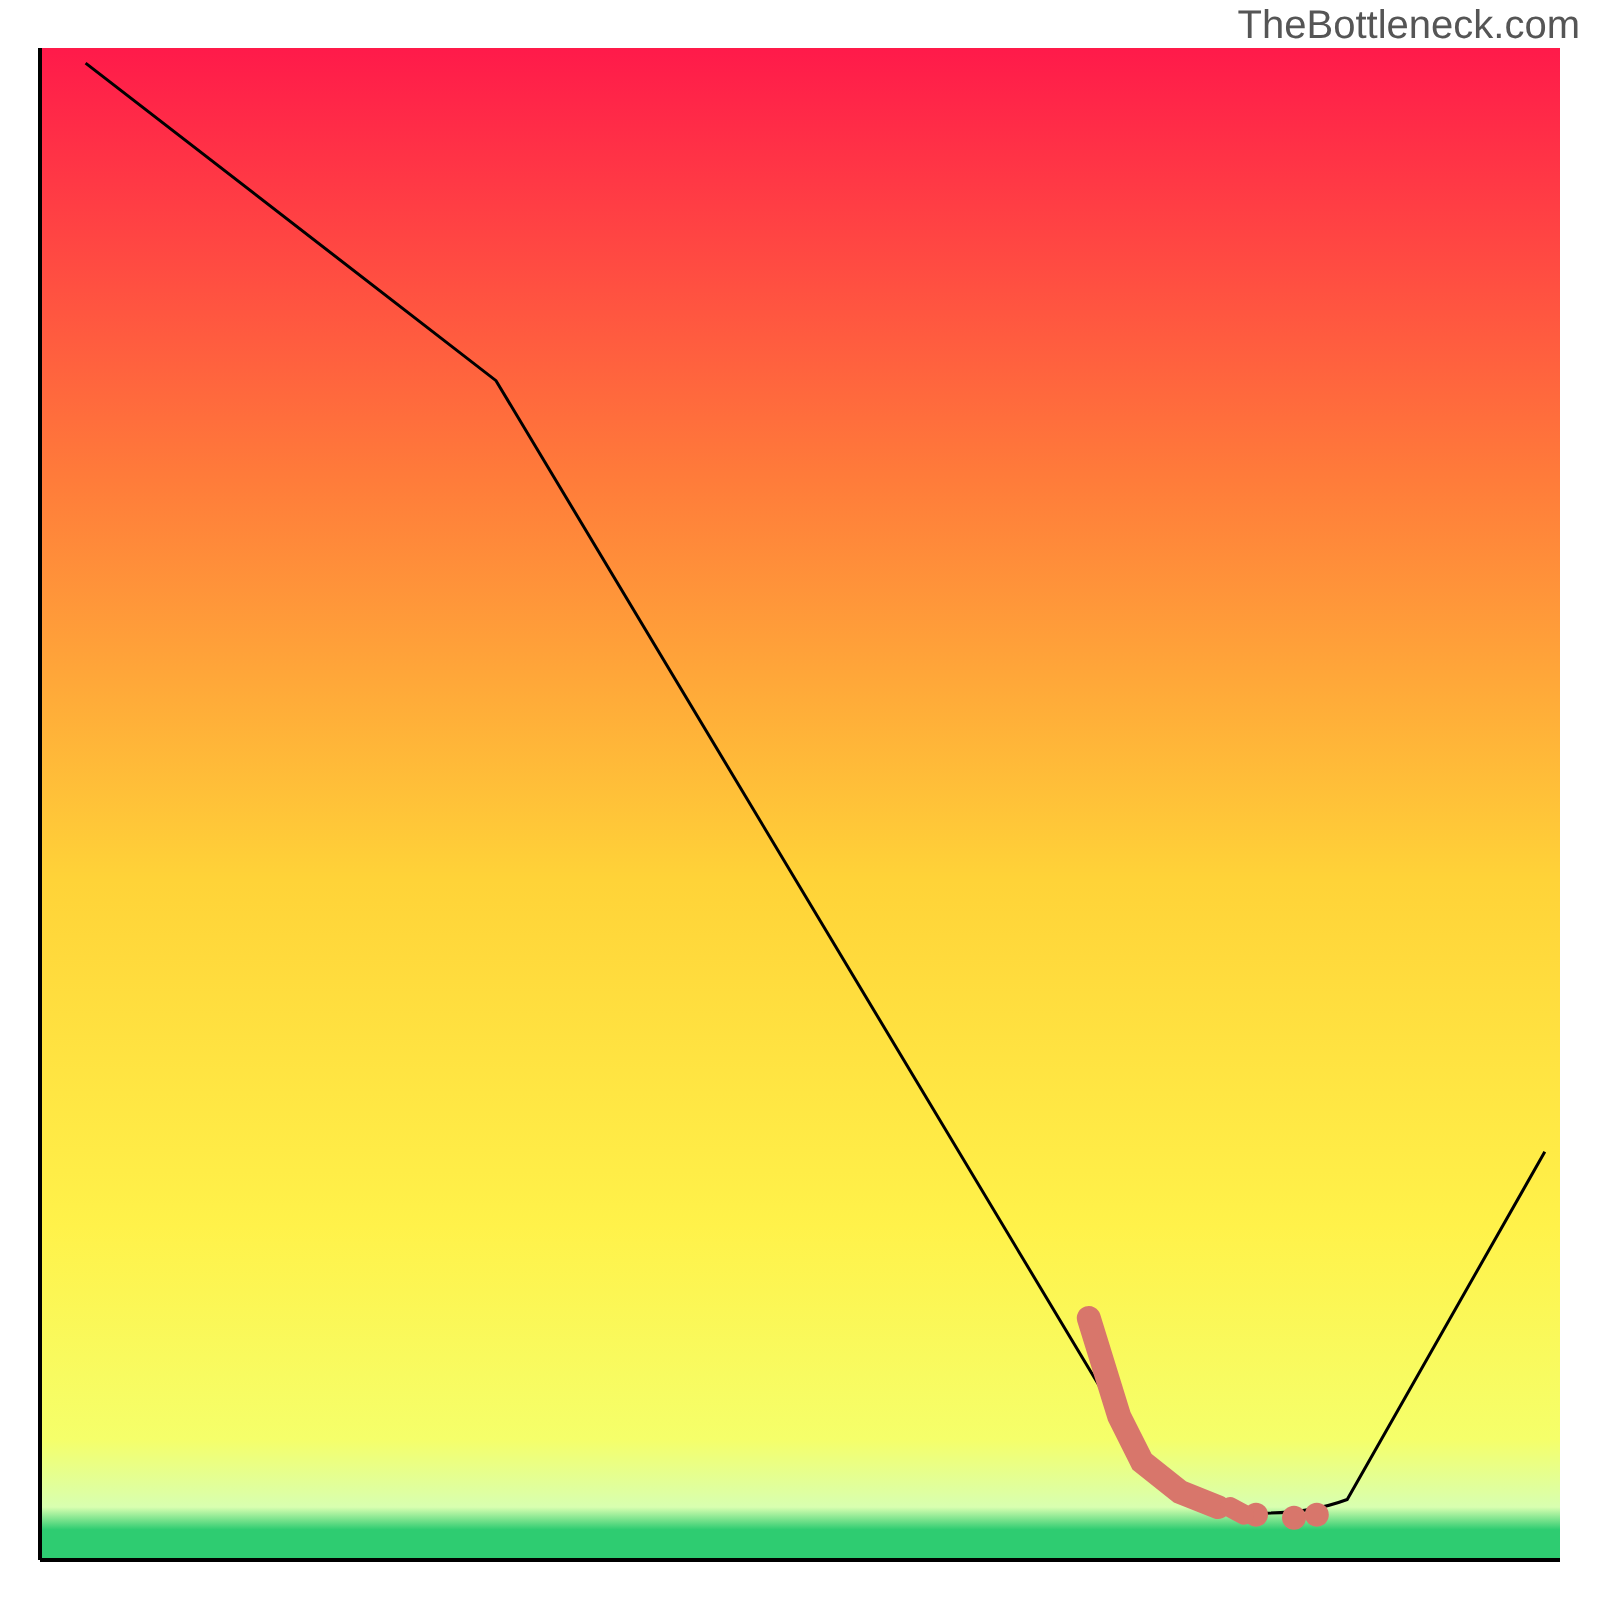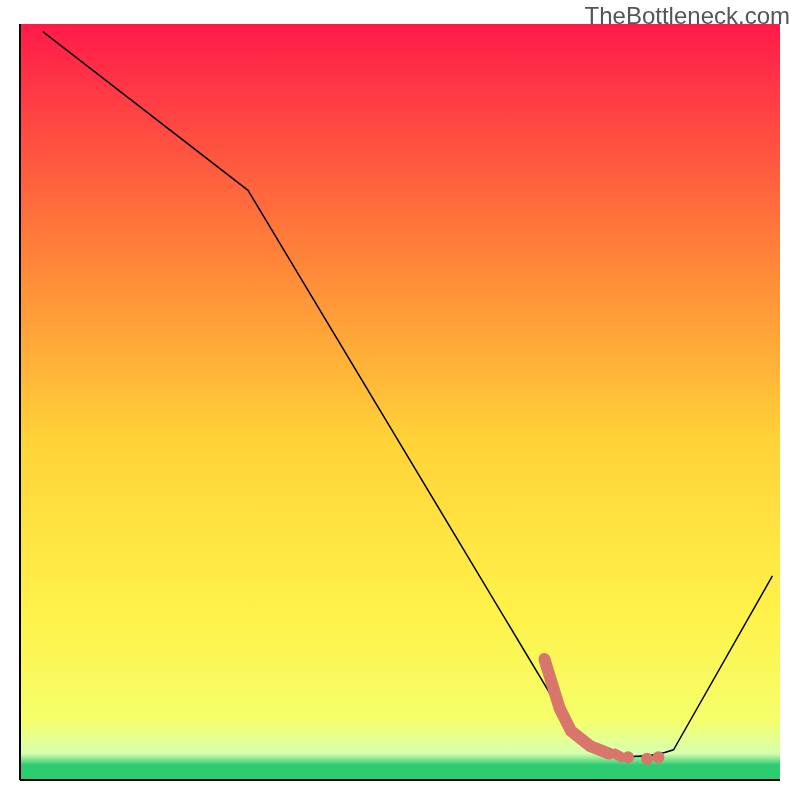--- a/index.html
+++ b/index.html
@@ -9,21 +9,21 @@
     height: 800px;
     background: #ffffff;
     font-family: Arial, sans-serif;
     position: relative;
   }
   .watermark {
     position: absolute;
     top: 2px;
     right: 10px;
     color: #555;
-    font-size: 24px;
+    font-size: 20px;
     font-weight: normal;
     z-index: 10;
   }
   .chart-container {
     position: absolute;
     top: 24px;
     left: 0;
     width: 800px;
     height: 776px;
   }

